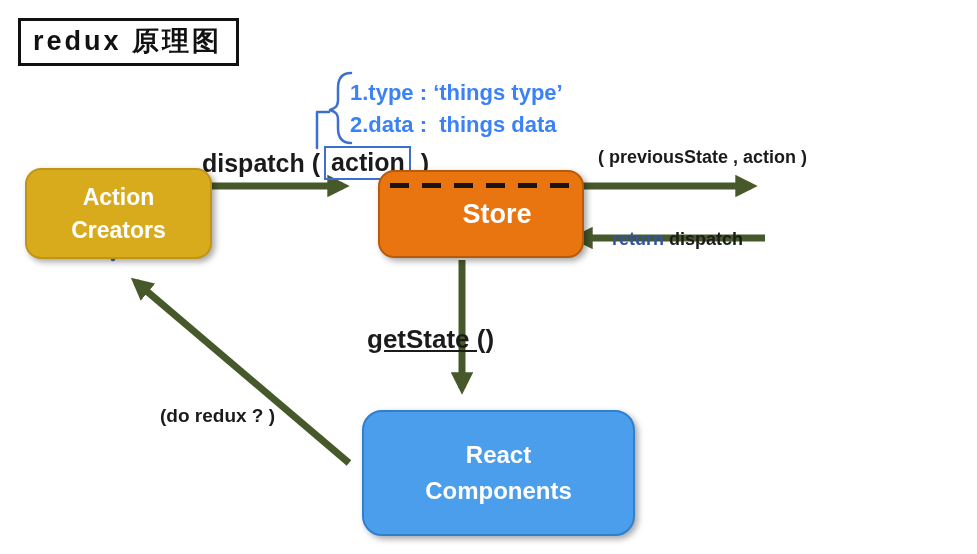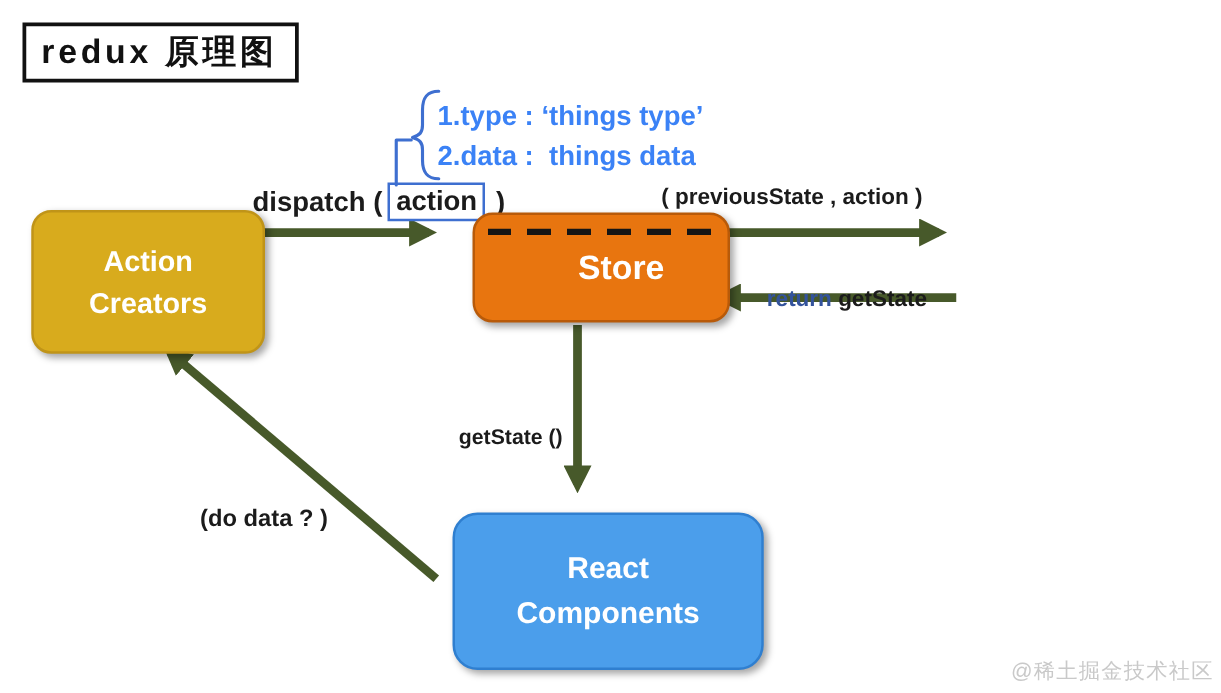--- a/index.html
+++ b/index.html
@@ -22,21 +22,21 @@
   .annotation-line{
     position:absolute;
     font-size:22px;font-weight:700;color:#3b82f6;
     white-space:pre;
   }
   .ann1{left:350px;top:80px;}
   .ann2{left:350px;top:112px;text-align:center;}
   .dispatch-label{
     position:absolute;left:202px;top:146px;
     display:flex;align-items:center;
-    font-size:22px;font-weight:700;color:#1b1b1b;
+    font-size:25px;font-weight:700;color:#1b1b1b;
     white-space:pre;
   }
   .action-chip{
     display:inline-block;
     border:2px solid var(--blue-accent,#3e6fd0);
     padding:0 4px 1px 5px;
     margin:0 3px 0 4px;
     color:#1b1b1b;
   }
   .node{
@@ -44,21 +44,21 @@
     display:flex;align-items:center;justify-content:center;
     color:#fff;font-weight:bold;text-align:center;
     box-shadow:3px 3px 6px rgba(0,0,0,0.35);
     padding-left:32px;
   }
   .node-action{
     left:25px;top:168px;width:167px;height:87px;
     background:var(--yellow-box,#d8ab1d);
     border:2px solid #c09418;border-radius:16px;
     font-size:23px;line-height:1.4;
-    padding:12px 8px;
+    padding:0 8px;
   }
   .node-store{
     left:378px;top:170px;width:170px;height:84px;
     background:var(--orange-box,#e8750f);
     border:2px solid #b85a09;border-radius:16px;
     font-size:27px;
   }
   .store-dashes{
     position:absolute;left:10px;top:11px;right:8px;height:5px;
     background:repeating-linear-gradient(90deg,#151515 0 19px,transparent 19px 32px);
@@ -67,31 +67,31 @@
     left:775px;top:172px;width:157px;height:81px;
     background:var(--purple-box,#7d44ab);
     border:2px solid #6a3795;border-radius:14px;
     font-size:25px;
   }
   .node-react{
     left:362px;top:410px;width:213px;height:122px;
     background:var(--blue-box,#4b9eeb);
     border:2px solid #2f7fd0;border-radius:20px;
     font-size:24px;line-height:1.5;
-    padding:0 16px;
+    padding:0 28px;
     justify-content:center;
   }
   .flow-label{
     position:absolute;
     font-size:18px;font-weight:700;color:#1b1b1b;
     white-space:pre;
   }
-  .lbl-prev{left:516px;top:147px;width:235px;text-align:center;}
+  .lbl-prev{left:572px;top:147px;width:235px;text-align:right;}
   .lbl-return{left:580px;top:208px;width:175px;text-align:center;}
-  .lbl-getstate{left:367px;top:340px;font-size:17px;}
+  .lbl-getstate{left:367px;top:324px;font-size:26px;text-decoration:underline;}
   .lbl-dowhat{left:160px;top:405px;font-size:19px;}
   .kw-return{color:var(--return-blue,#33539c);}
   .watermark{
     position:absolute;right:6px;bottom:6px;
     font-size:17px;color:var(--watermark-gray,#c9c9c9);
     letter-spacing:1px;
   }
   svg.overlay{position:absolute;left:0;top:0;width:977px;height:554px;pointer-events:none;}
   .arrow{stroke:var(--arrow-green,#47592a);stroke-width:7;fill:none;}
   .arrowhead{fill:var(--arrow-green,#47592a);}
@@ -150,21 +150,20 @@
   </div>
 
 
   <div class="node node-react">
     <span>React Components</span>
   </div>
 
   <div class="flow-label lbl-prev">( previousState , action )</div>
 
   <div class="flow-label lbl-return">
-    <span class="kw-return">return</span><span> getState</span>
+    <span class="kw-return">return</span><span> dispatch</span>
   </div>
 
   <div class="flow-label lbl-getstate">getState ()</div>
-  <div class="flow-label lbl-dowhat">(do data ? )</div>
+  <div class="flow-label lbl-dowhat">(do redux ? )</div>
 
-  <div class="watermark">@稀土掘金技术社区</div>
 
 </div>
 
 </body></html>

